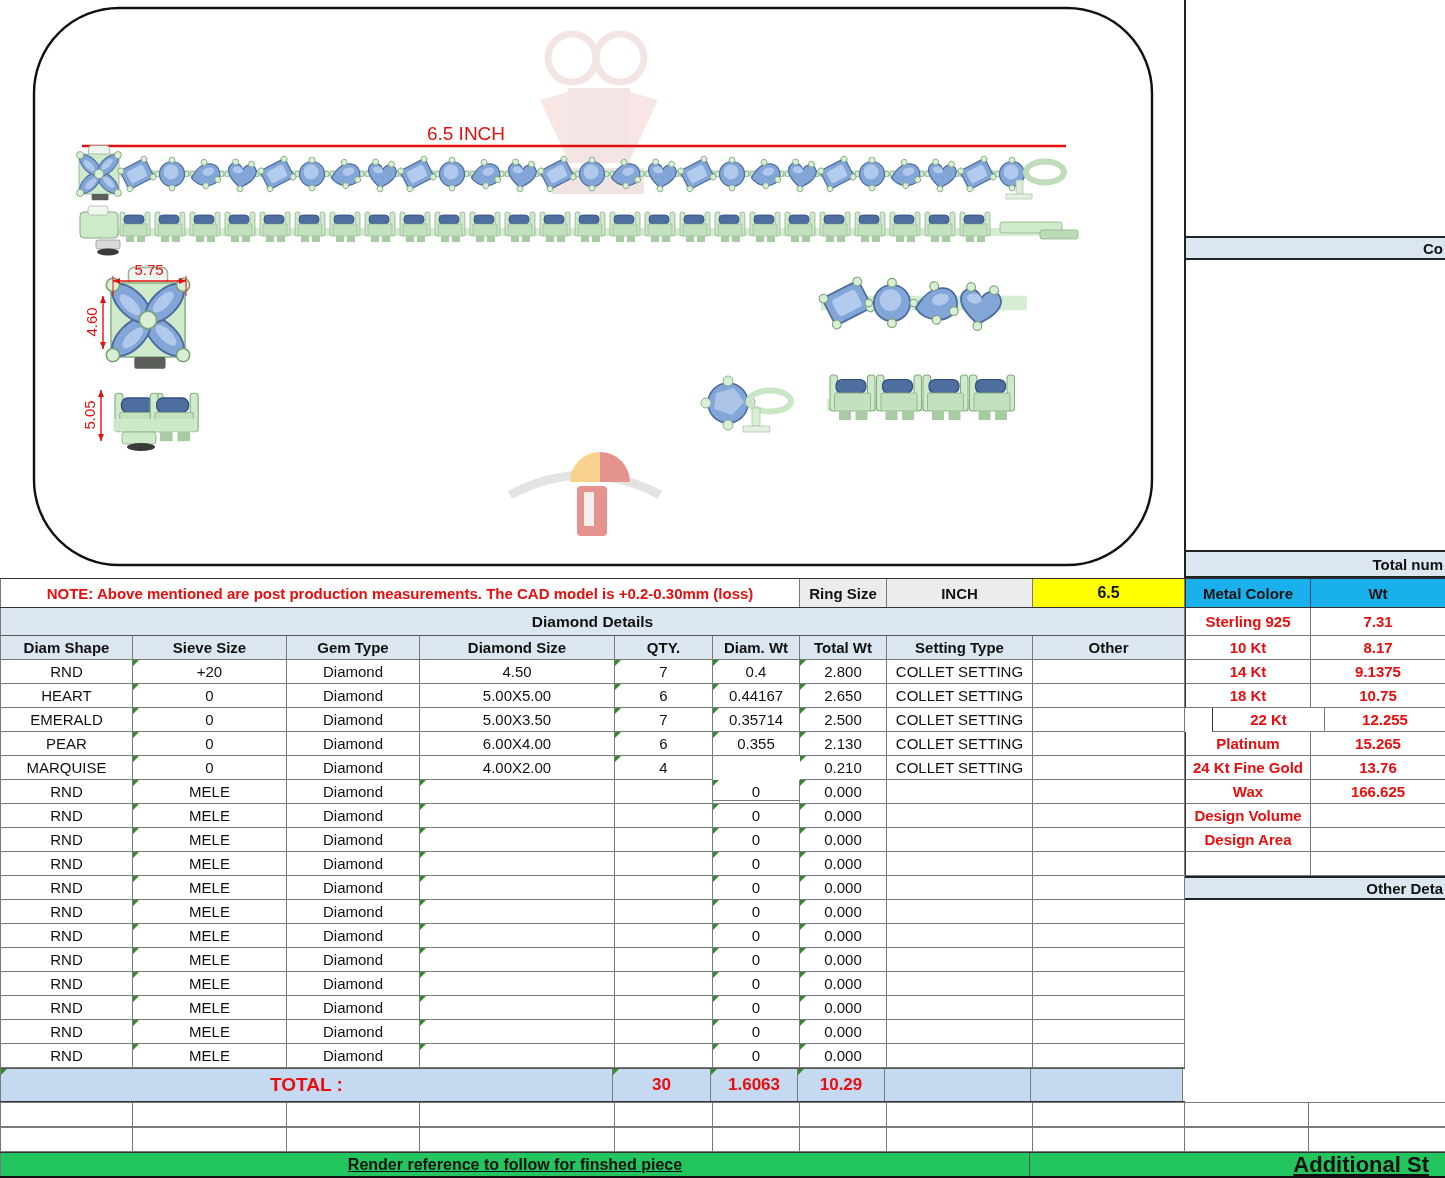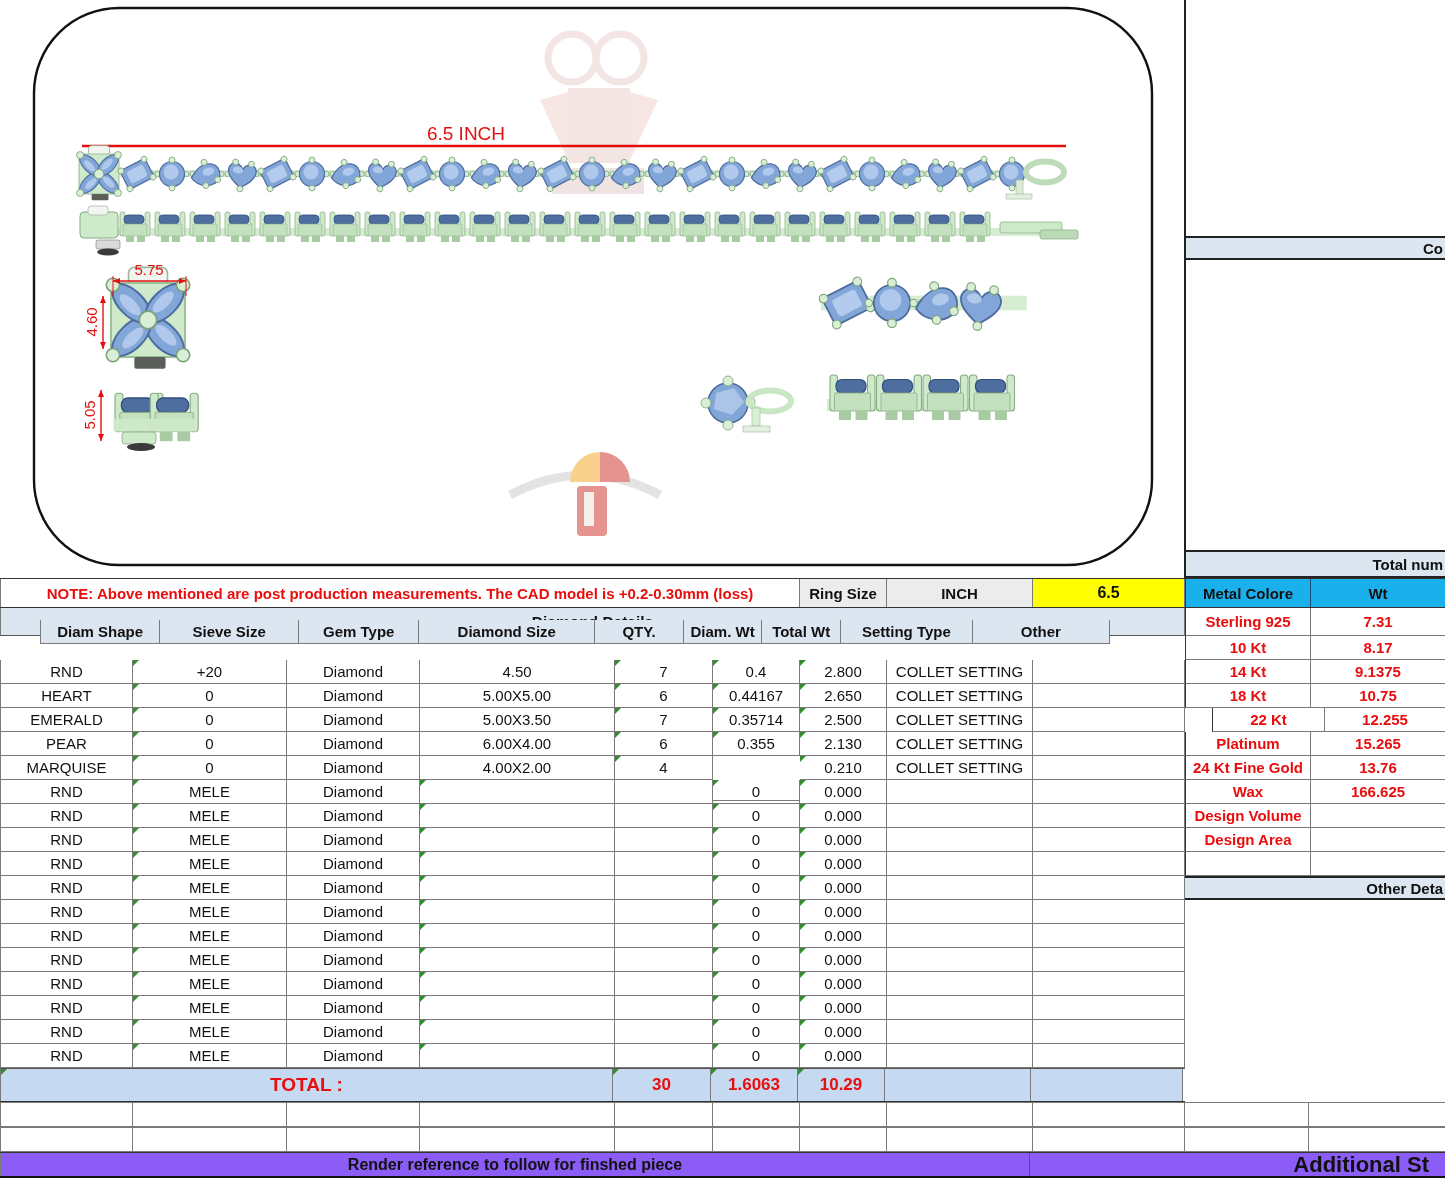--- a/index.html
+++ b/index.html
@@ -12,21 +12,21 @@
   .cell:first-child{border-left:1px solid #7a7a7a;}
   .bb{border-bottom:1px solid #7a7a7a;}
   .bt{border-top:1px solid #7a7a7a;}
   .band{background:#dce6f1;font-weight:bold;}
   .tri::before{content:"";position:absolute;top:0;left:0;width:0;height:0;
                border-left:6px solid #2f8f2f;border-bottom:6px solid transparent;}
   .red{color:#e90d0d;}
   .bold{font-weight:bold;}
   .cyan{background:#1ab0ec;}
   .yellow{background:#ffff00;}
-  .olive{background:#8b5cf6;}
+  .olive{background:#22c55e;text-decoration:underline;}
   .totalband{background:#c5d9f1;}
   .hdr-dark{border-top:2px solid #222;border-bottom:2px solid #222;}
 </style>
 </head>
 <body>
 
 <div id="stage">
 
   <div class="abs" style="left:0;top:0;width:1185px;height:578px;" id="cad-wrap"><svg width="1185" height="578" viewBox="0 0 1185 578">
         <rect x="34" y="8" width="1118" height="557" rx="85" fill="none" stroke="#111" stroke-width="2.4"></rect>
@@ -622,21 +622,21 @@
 
   <div class="abs row" style="left:1185px;top:578px;width:260px;height:30px;border-top:1.5px solid #333;border-bottom:1.5px solid #333;">
     <div class="cell bold cyan" style="width:126px;font-size:15px;border-left:1.5px solid #333;border-right:1.5px solid #1a4d7a;">Metal Colore</div>
     <div class="cell bold cyan" style="width:134px;font-size:15px;border-right:none;">Wt</div>
   </div>
 
   <div class="abs row" style="left:0;top:608px;width:1185px;height:28px;">
     <div class="cell band" style="width:1185px;font-size:15.5px;border-bottom:1px solid #555;">Diamond Details</div>
   </div>
 
-  <div class="abs row" id="col-headers" style="left:0;top:620px;width:1070px;height:24px;margin-left:40px;">
+  <div class="abs row" id="col-headers" style="left:0;top:636px;width:1185px;height:24px;">
       <div class="cell band bb" style="width: 133px;">Diam Shape</div>
       <div class="cell band bb" style="width: 154px;">Sieve Size</div>
       <div class="cell band bb" style="width: 133px;">Gem Type</div>
       <div class="cell band bb" style="width: 195px;">Diamond Size</div>
       <div class="cell band bb" style="width: 98px;">QTY.</div>
       <div class="cell band bb" style="width: 87px;">Diam. Wt</div>
       <div class="cell band bb" style="width: 87px;">Total Wt</div>
       <div class="cell band bb" style="width: 146px;">Setting Type</div>
       <div class="cell band bb" style="width: 152px;">Other</div>
     </div>

